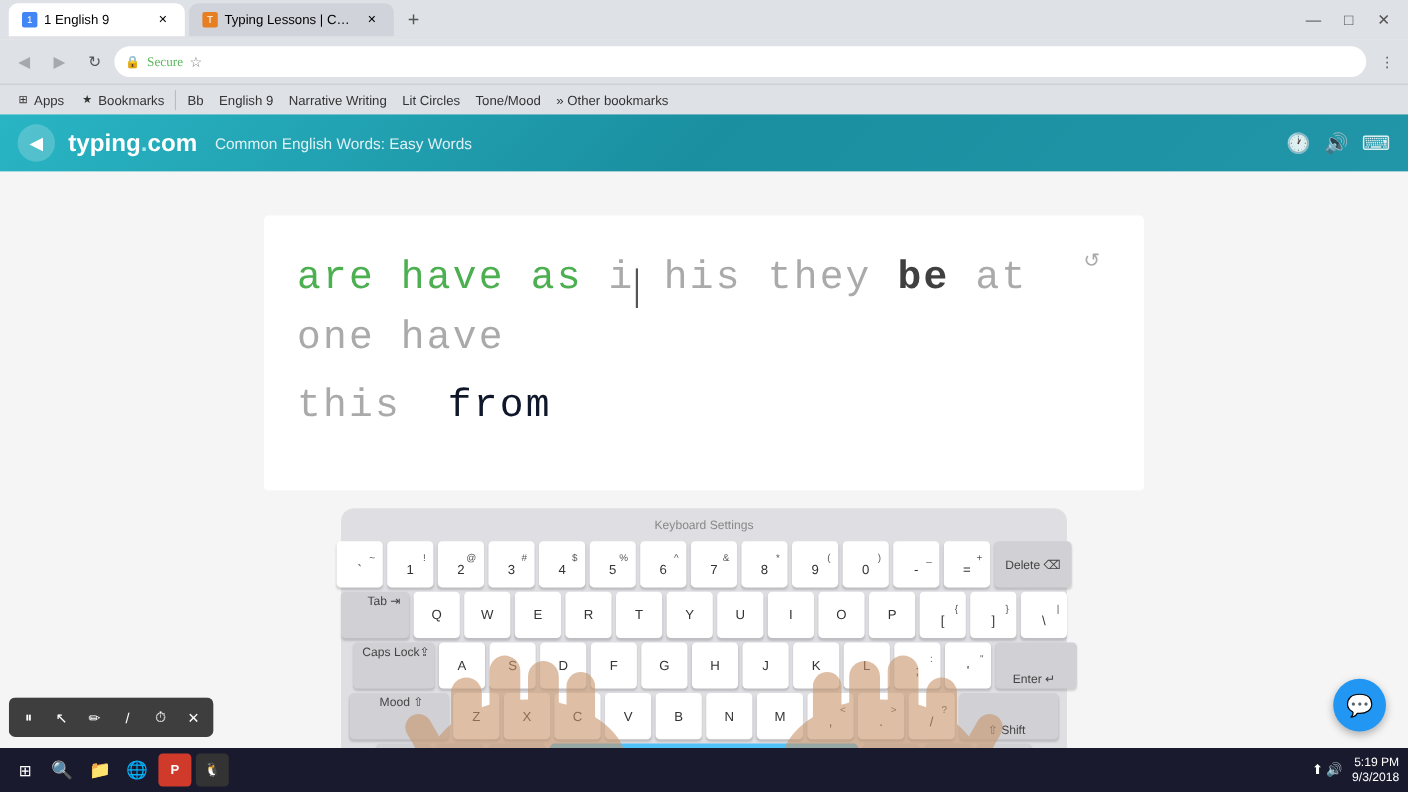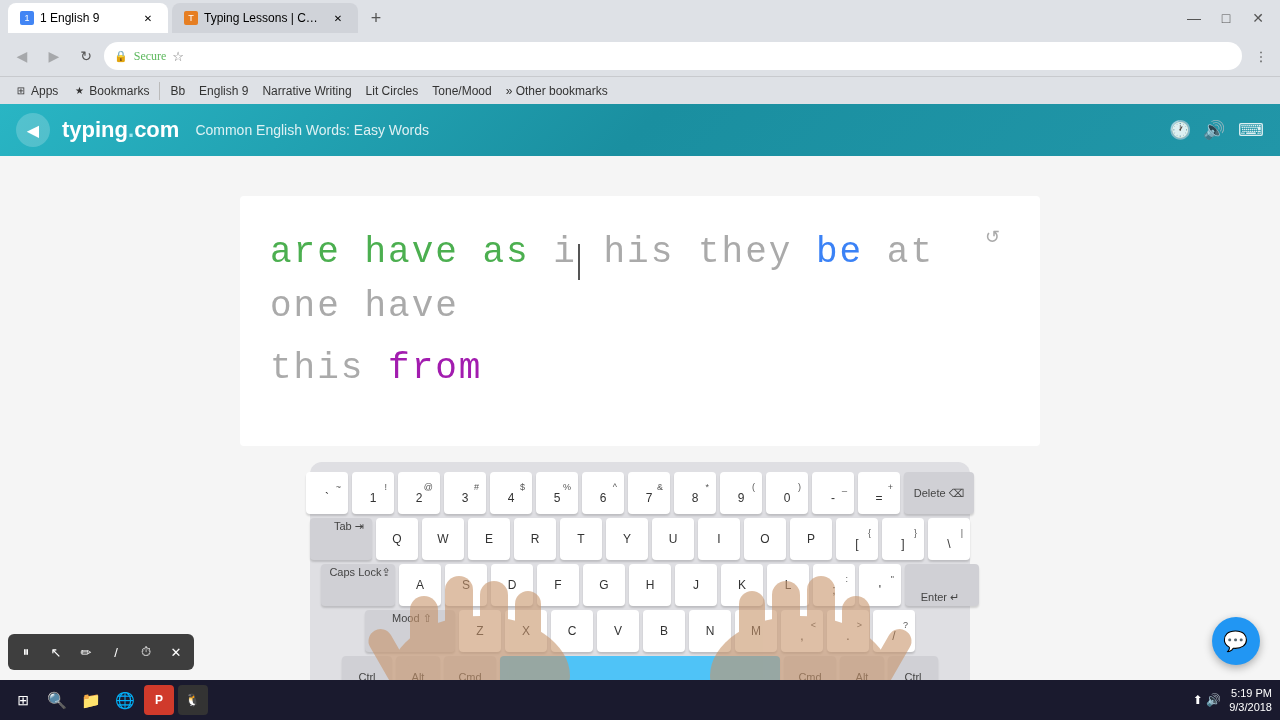--- a/index.html
+++ b/index.html
@@ -405,38 +405,39 @@
       <span class="word-completed">have</span>
       <span> </span>
       <span class="word-completed">as</span>
       <span> </span>
       <span style="color:#aaa;">i</span><span class="cursor-blink"></span>
       <span> </span>
       <span style="color:#aaa;">his</span>
       <span> </span>
       <span style="color:#aaa;">they</span>
       <span> </span>
-      <span style="color:#3b82f6;">be</span>
+      <span style="color:#404040;font-weight:bold;">be</span>
       <span> </span>
       <span style="color:#aaa;">at</span>
       <span> </span>
       <span style="color:#aaa;">one</span>
       <span> </span>
       <span style="color:#aaa;">have</span>
     </div>
     <div class="typing-text" style="margin-top:8px;">
       <span style="color:#aaa;">this</span>
       <span> </span>
-      <span style="color:#a21caf;">from</span>
+      <span style="color:#0f172a;margin-left:19px;">from</span>
     </div>
 
     <div style="position:absolute;top:30px;right:40px;color:#aaa;font-size:18px;">↺</div>
   </div>
 
   <div class="keyboard-container">
+    <div class="keyboard-settings-label">Keyboard Settings</div>
 
     <div class="keyboard-row">
       <div class="key">
           <span class="top-char">~</span>
           <span class="bottom-char">`</span>
         </div>
       <div class="key">
           <span class="top-char">!</span>
           <span class="bottom-char">1</span>
         </div>
@@ -601,20 +602,21 @@
           <span class="bottom-char">,</span>
         </div>
       <div class="key">
           <span class="top-char">&gt;</span>
           <span class="bottom-char">.</span>
         </div>
       <div class="key">
           <span class="top-char">?</span>
           <span class="bottom-char">/</span>
         </div>
+      <div class="key key-special key-shift-right">⇧ Shift</div>
     </div>
 
     <div class="keyboard-row">
       <div class="key key-special key-ctrl">Ctrl</div>
       <div class="key key-special key-alt">Alt</div>
       <div class="key key-special key-cmd">Cmd</div>
       <div class="key key-space"></div>
       <div class="key key-special key-cmd">Cmd</div>
       <div class="key key-special key-alt">Alt</div>
       <div class="key key-special key-ctrl">Ctrl</div>

